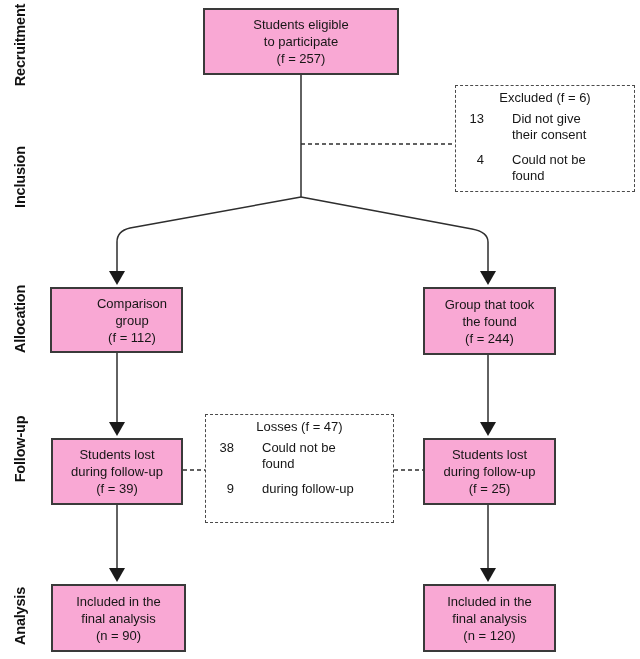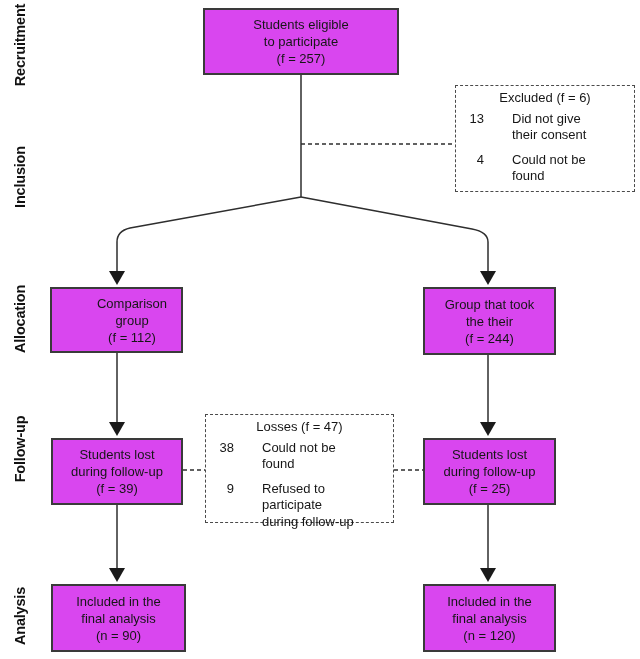--- a/index.html
+++ b/index.html
@@ -23,21 +23,21 @@
     transform: translate(-50%, -50%) rotate(-90deg);
     white-space: nowrap;
     font-weight: bold;
     font-size: 14.5px;
     letter-spacing: -0.2px;
     color: #111;
   }
   .node {
     position: absolute;
     box-sizing: border-box;
-    background: #d946ef;
+    background: #f9a8d4;
     border: 2px solid #3a3a3a;
     display: flex;
     flex-direction: column;
     align-items: center;
     justify-content: center;
     font-size: 13px;
     line-height: 17px;
     color: #161616;
   }
   .note {
@@ -109,21 +109,21 @@
   </div>
 
   <div class="node" style="left:50px; top:287px; width:133px; height:66px;padding-left:31px;">
     <div>Comparison</div>
     <div>group</div>
     <div>(f = 112)</div>
   </div>
 
   <div class="node" style="left:423px; top:287px; width:133px; height:68px;">
     <div>Group that took</div>
-    <div>the their</div>
+    <div>the found</div>
     <div>(f = 244)</div>
   </div>
 
   <div class="node" style="left:51px; top:438px; width:132px; height:67px;">
     <div>Students lost</div>
     <div>during follow-up</div>
     <div>(f = 39)</div>
   </div>
 
   <div class="node" style="left:423px; top:438px; width:133px; height:67px;">
@@ -167,19 +167,18 @@
     <div class="note-item">
       <div class="num">38</div>
       <div class="txt">
         <div>Could not be</div>
         <div>found</div>
       </div>
     </div>
     <div class="note-item">
       <div class="num">9</div>
       <div class="txt">
-        <div>Refused to participate</div>
         <div>during follow-up</div>
       </div>
     </div>
   </div>
 
 </div>
 
 </body></html>

